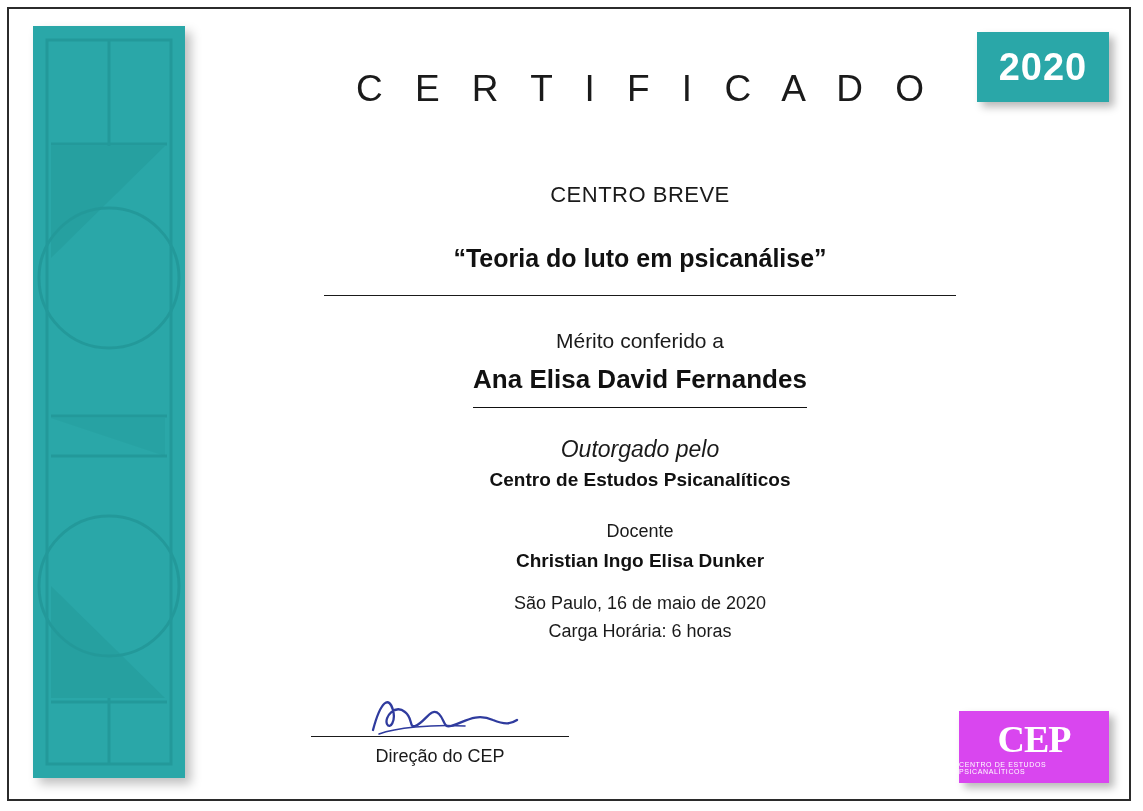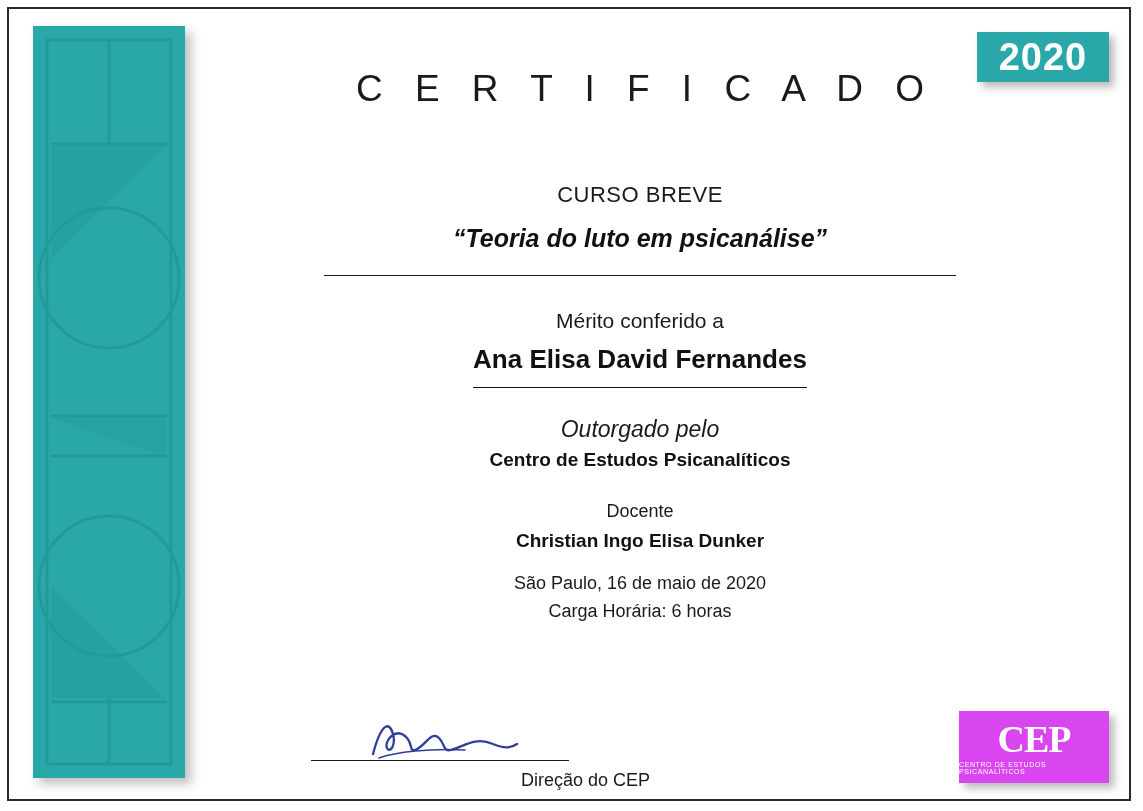--- a/index.html
+++ b/index.html
@@ -44,21 +44,21 @@
     width: 152px;
     height: 752px;
     opacity: 0.5;
   }
   
   .year-badge {
     position: absolute;
     right: 34px;
     top: 32px;
     width: 132px;
-    height: 50px;
+    height: 70px;
     background: #2aa7a8;
     color: #ffffff;
     font-size: 38px;
     font-weight: bold;
     letter-spacing: 1px;
     display: flex;
     align-items: center;
     justify-content: center;
     box-shadow: 5px 5px 8px rgba(0,0,0,0.28);
     font-family: "Liberation Sans", sans-serif;
@@ -81,23 +81,22 @@
     font-weight: 400;
     padding-left: 11px;
   }
   .course-type {
     margin-top: 72px;
     font-size: 22px;
     color: #1a1a1a;
     letter-spacing: 0.5px;
   }
   .course-name {
-    margin-top: 16px;
+    margin-top: 36px;
     font-size: 25px;
-    font-style: italic;
     font-weight: 600;
     color: #111111;
   }
   .rule {
     margin: 22px auto 0 auto;
     width: 632px;
     height: 0;
     border-bottom: 1.5px solid #1a1a1a;
   }
   .merit-label {
@@ -144,23 +143,23 @@
   }
   .workload {
     margin-top: 7px;
     font-size: 18px;
     color: #1a1a1a;
   }
   
   .signature-block {
     position: absolute;
     left: 230px;
-    top: 714px;
+    top: 690px;
     width: 420px;
-    text-align: right;
+    text-align: center;
   }
   .signature-mark {
     height: 46px;
     position: relative;
   }
   .signature-mark svg {
     position: absolute;
     left: 50%;
     transform: translateX(-50%);
     top: 0;
@@ -226,21 +225,21 @@
       <line x1="76" y1="14" x2="76" y2="120" stroke="#1d8c8d" stroke-width="3"></line>
       <line x1="76" y1="672" x2="76" y2="738" stroke="#1d8c8d" stroke-width="3"></line>
       <polygon points="18,392 132,392 132,430" fill="#1d8c8d" opacity="0.35"></polygon>
     </svg>
   </div>
 
   <div class="year-badge">2020</div>
 
   <div class="content">
     <div class="title">C E R T I F I C A D O</div>
-    <div class="course-type">CURSO BREVE</div>
+    <div class="course-type">CENTRO BREVE</div>
     <div class="course-name">“Teoria do luto em psicanálise”</div>
     <div class="rule"></div>
     <div class="merit-label">Mérito conferido a</div>
     <div><span class="recipient">Ana Elisa David Fernandes</span></div>
     <div class="granted-label">Outorgado pelo</div>
     <div class="granted-org">Centro de Estudos Psicanalíticos</div>
     <div class="teacher-label">Docente</div>
     <div class="teacher-name">Christian Ingo Elisa Dunker</div>
     <div class="place-date">São Paulo, 16 de maio de 2020</div>
     <div class="workload">Carga Horária: 6 horas</div>

